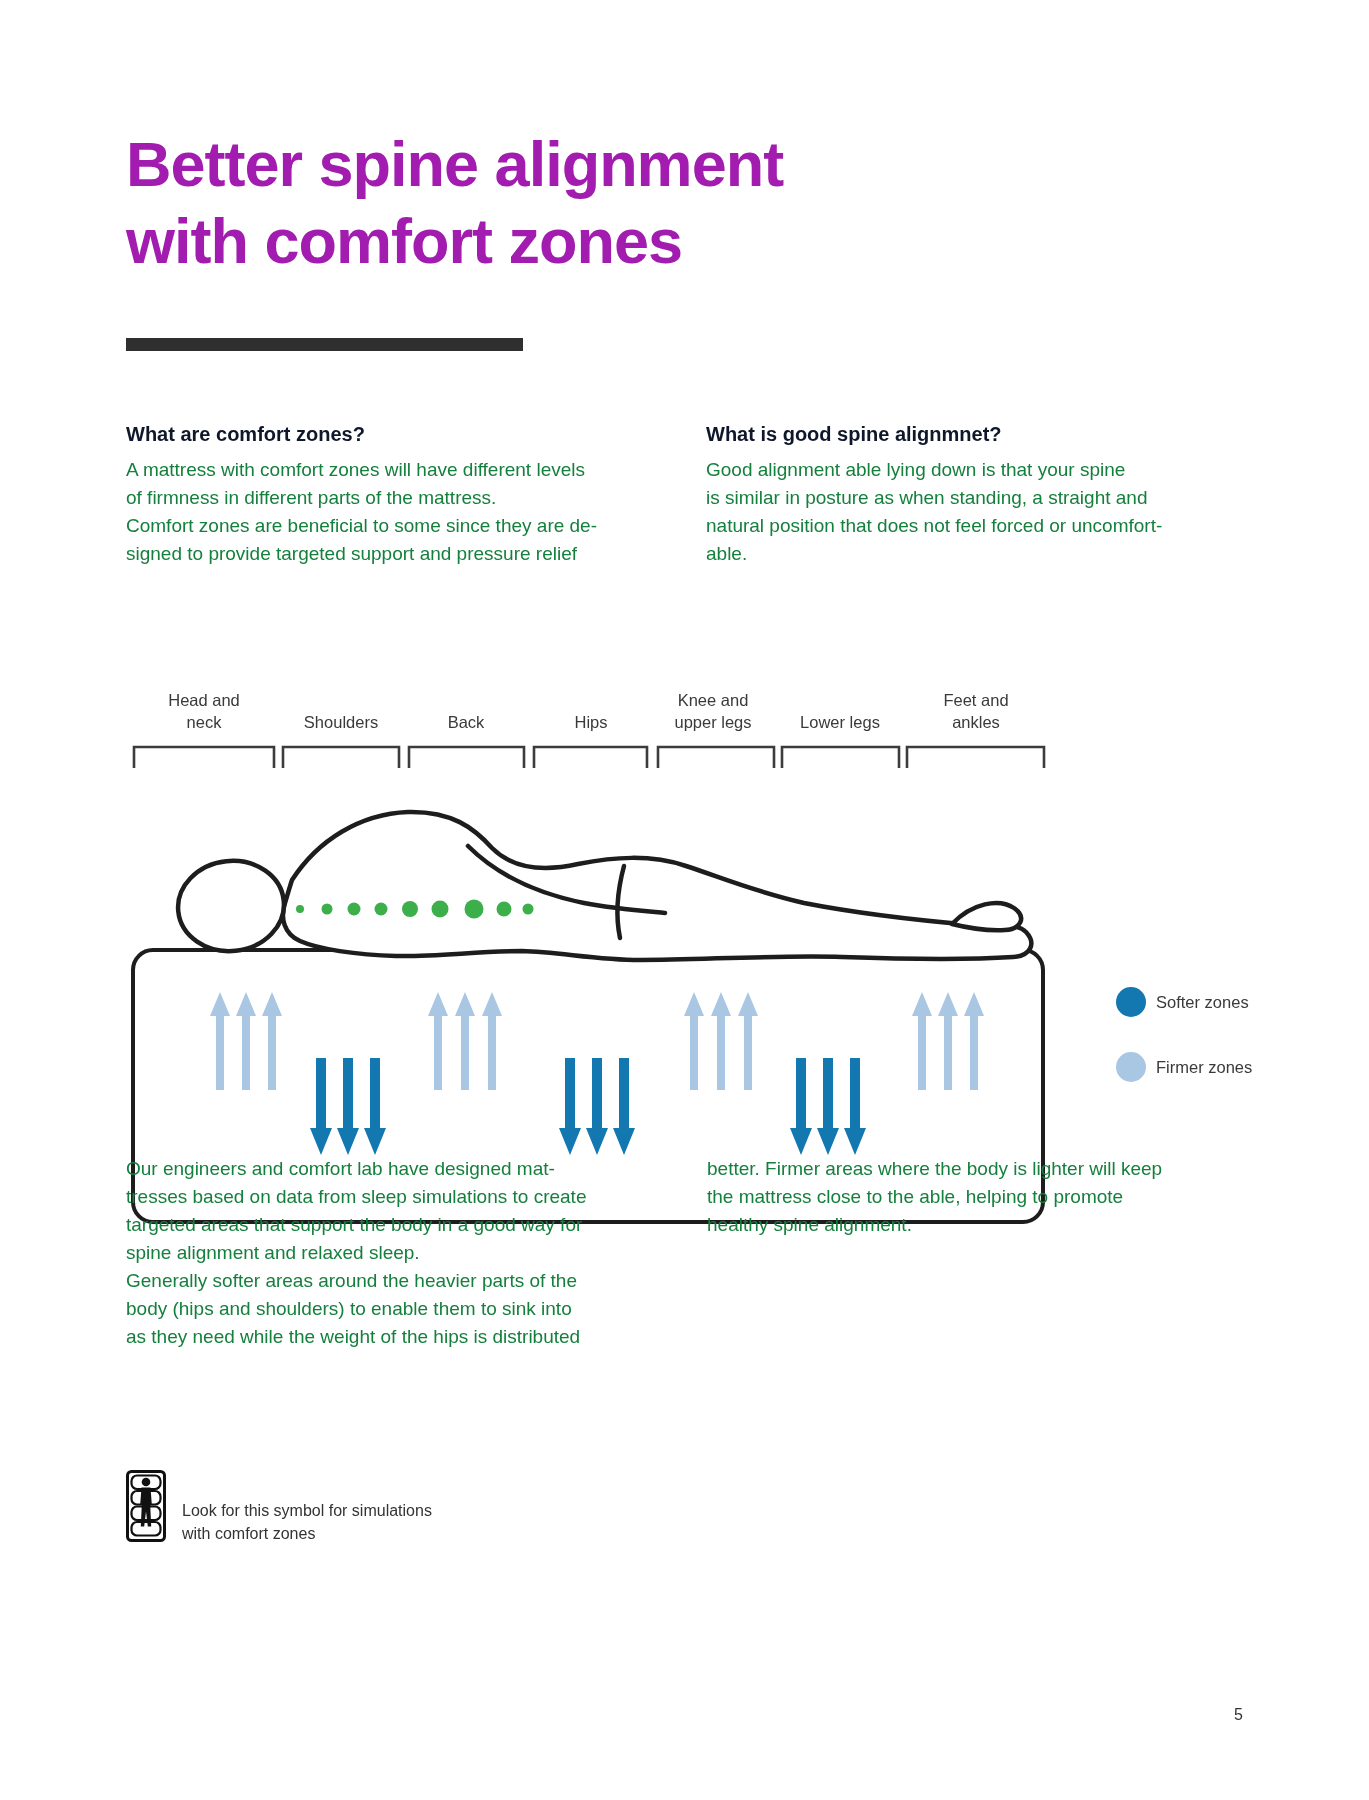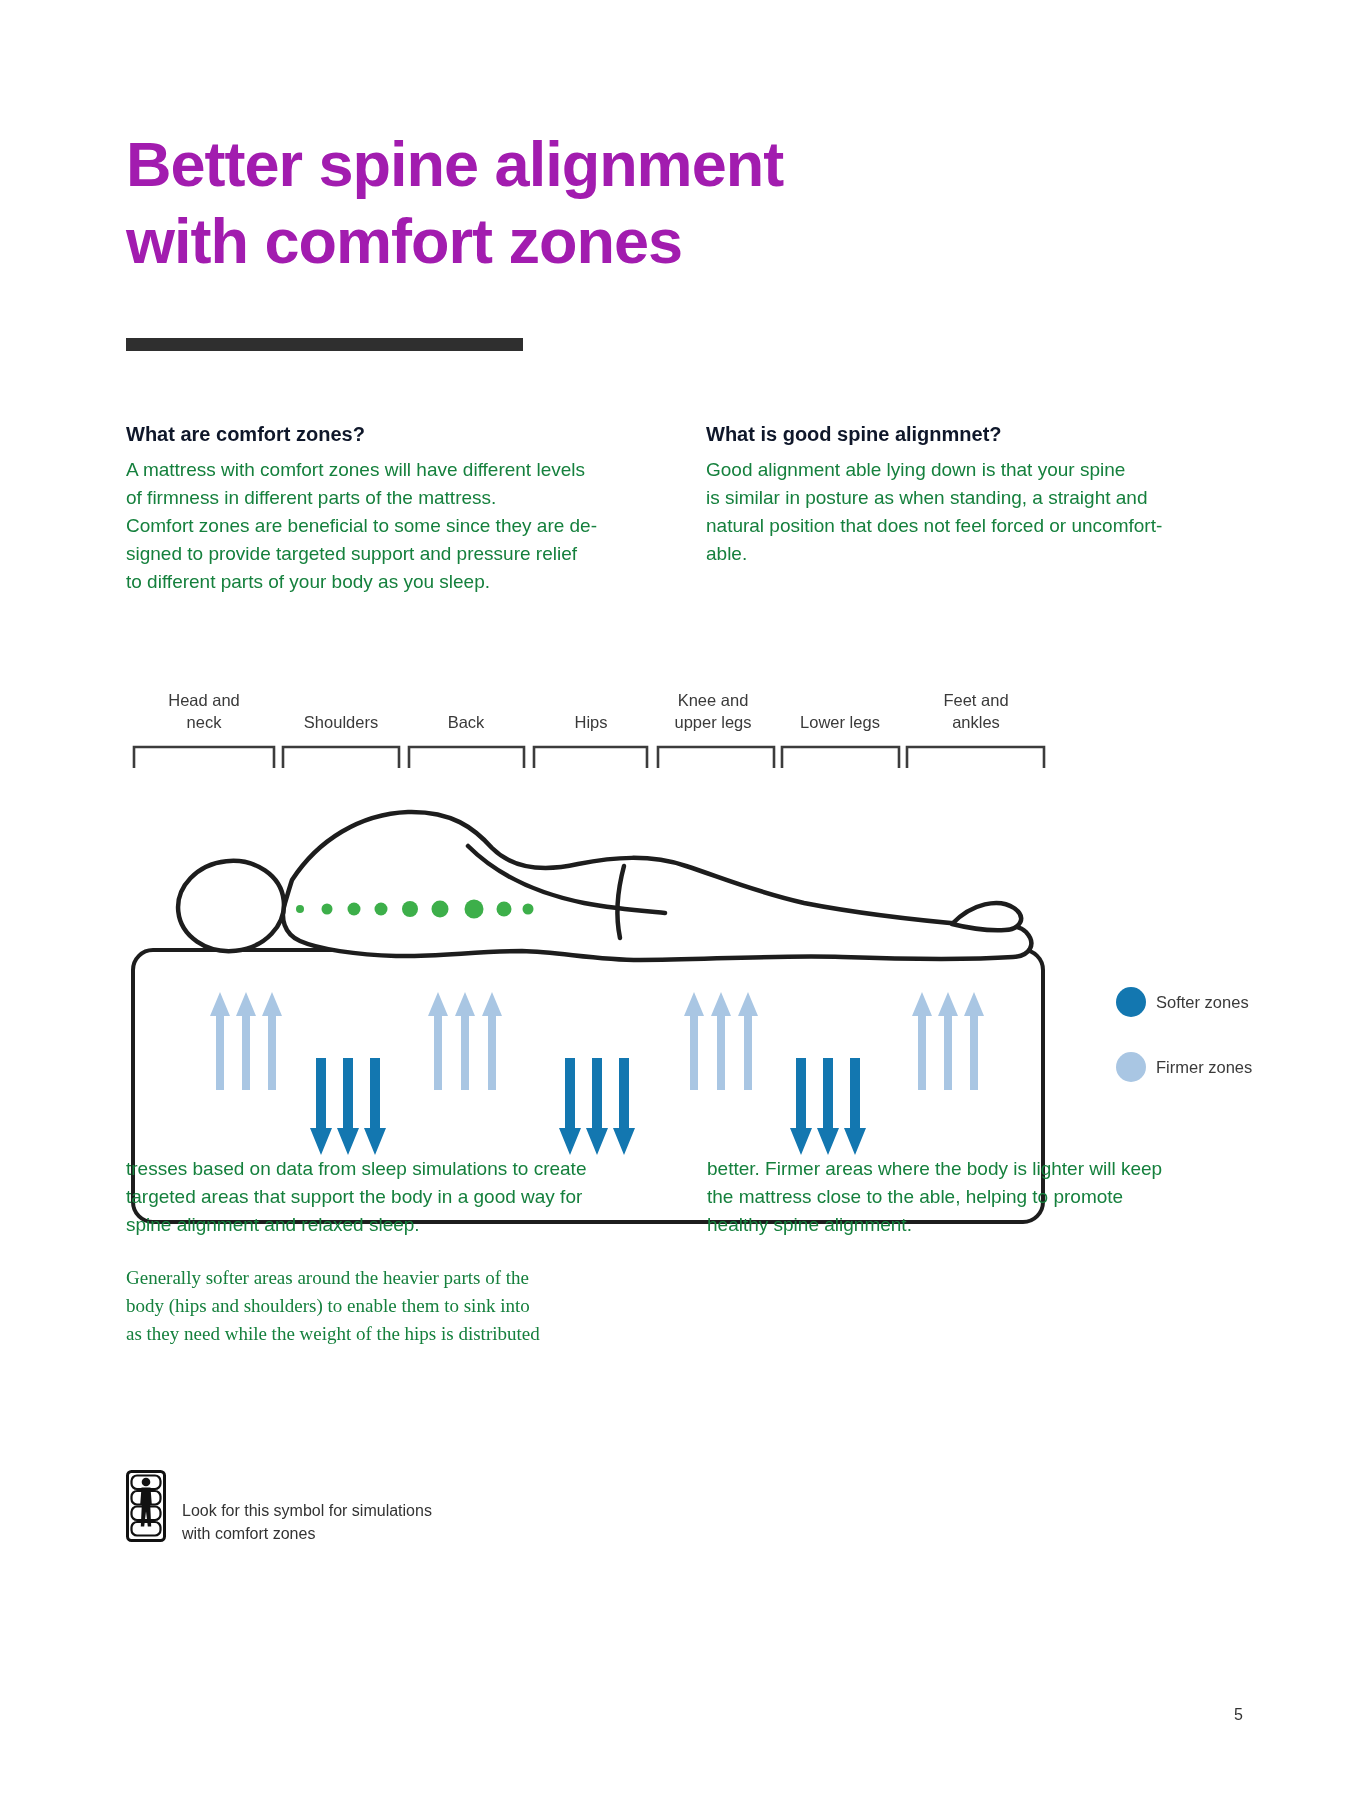--- a/index.html
+++ b/index.html
@@ -14,21 +14,21 @@
     color:#a21caf;letter-spacing:-1px;
   }
   .rule{left:126px;top:338px;width:397px;height:13px;background:#2f2f2f;}
   .col{width:560px;}
   .col h2{font-size:20px;font-weight:700;color:#0f172a;margin:0 0 9px 0;line-height:26px;}
   .col .ln{font-size:19px;line-height:28px;white-space:nowrap;color:#15803d;}
   .intro-left{left:126px;top:421px;}
   .intro-right{left:706px;top:421px;}
   .body-left{left:126px;top:1155px;}
   .body-right{left:707px;top:1155px;}
-  .para2{margin-top:25px;font-family:Liberation Serif, serif;}
+  .para2{}
   .diagram{left:0;top:680px;width:1369px;height:560px;}
   .diagram text{font-family:"Liberation Sans","DejaVu Sans",sans-serif;}
   .zone-label{font-size:16.5px;fill:#3a3a3a;}
   .legend-label{font-size:16.5px;fill:#3a3a3a;}
   .symbol-icon{left:126px;top:1470px;width:40px;height:72px;}
   .caption{left:182px;top:1499px;font-size:16px;line-height:23px;color:#333;}
   .pageno{right:126px;top:1706px;font-size:16px;color:#333;}
 </style>
 </head>
 <body>
@@ -39,21 +39,20 @@
 </div>
 
 <div class="abs rule"></div>
 
 <section class="abs col intro-left">
   <h2>What are comfort zones?</h2>
   <div class="ln">A mattress with comfort zones will have different levels</div>
   <div class="ln">of firmness in different parts of the mattress.</div>
   <div class="ln">Comfort zones are beneficial to some since they are de-</div>
   <div class="ln">signed to provide targeted support and pressure relief</div>
-  <div class="ln">to different parts of your body as you sleep.</div>
 </section>
 
 <section class="abs col intro-right">
   <h2>What is good spine alignmnet?</h2>
   <div class="ln">Good alignment able lying down is that your spine</div>
   <div class="ln">is similar in posture as when standing, a straight and</div>
   <div class="ln">natural position that does not feel forced or uncomfort-</div>
   <div class="ln">able.</div>
 </section>
 
@@ -150,20 +149,21 @@
   <g>
     <circle cx="1131" cy="1002" r="15" fill="#1377b0"></circle>
     <text class="legend-label" x="1156" y="1008">Softer zones</text>
     <circle cx="1131" cy="1067" r="15" fill="#a9c6e3"></circle>
     <text class="legend-label" x="1156" y="1073">Firmer zones</text>
   </g>
 </svg>
 
 <section class="abs col body-left">
   <div>
+    <div class="ln">Our engineers and comfort lab have designed mat-</div>
     <div class="ln">tresses based on data from sleep simulations to create</div>
     <div class="ln">targeted areas that support the body in a good way for</div>
     <div class="ln">spine alignment and relaxed sleep.</div>
   </div>
   <div class="para2">
     <div class="ln">Generally softer areas around the heavier parts of the</div>
     <div class="ln">body (hips and shoulders) to enable them to sink into</div>
     <div class="ln">as they need while the weight of the hips is distributed</div>
   </div>
 </section>

